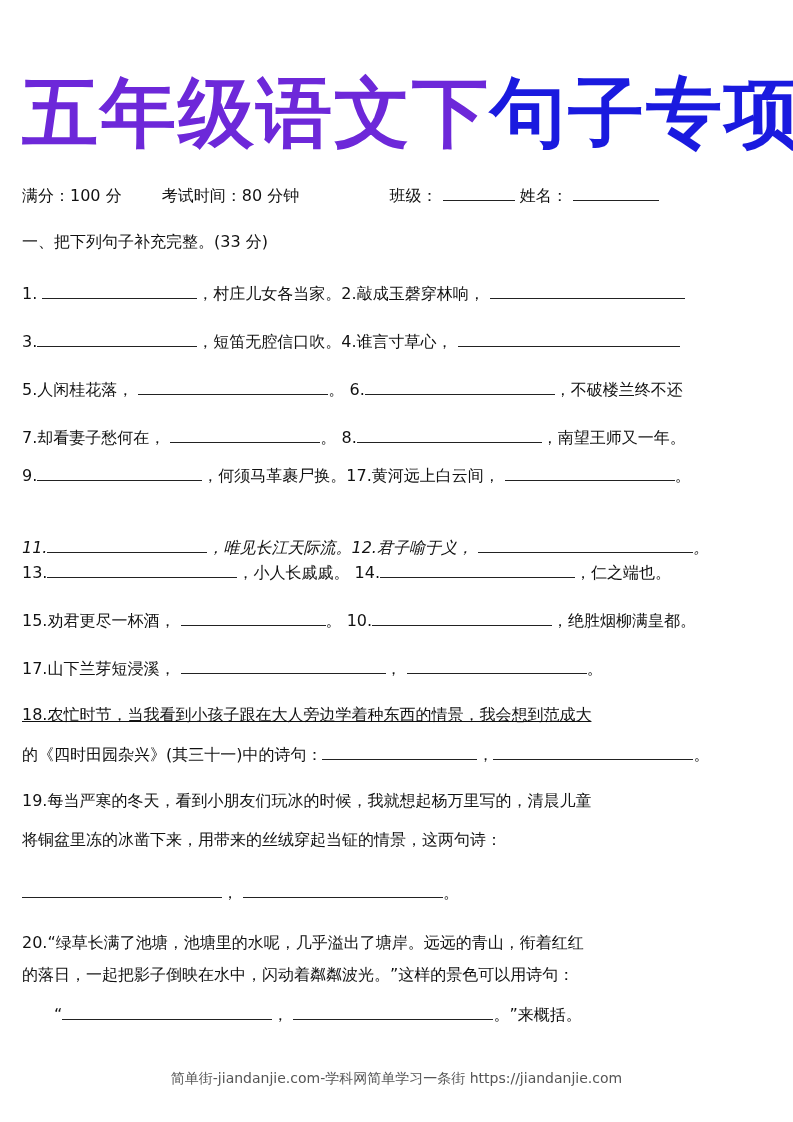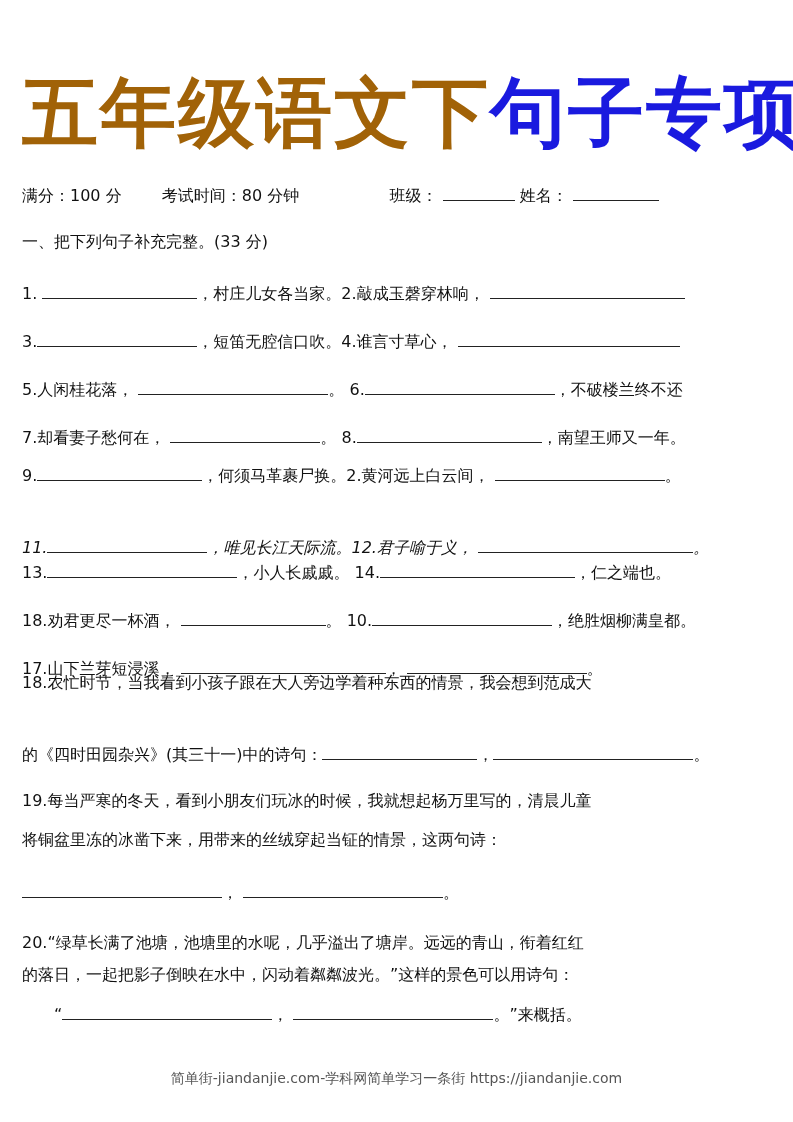--- a/index.html
+++ b/index.html
@@ -1,21 +1,21 @@
 <!DOCTYPE html>
 <html><head>
 <meta charset="utf-8">
 <style>
   html, body { margin: 0; padding: 0; background: #ffffff; }
   body { width: 793px; height: 1122px; position: relative; overflow: hidden;
          font-family: "DejaVu Sans", "Liberation Sans", sans-serif; color: #111; }
   .title { position: absolute; top: 68px; left: 22px; width: 760px; height: 90px;
            font-size: 76px; font-weight: bold; letter-spacing: 2px; white-space: nowrap;
            line-height: 90px; }
-  .title .black { color: #a16207; }
+  .title .black { color: #6d28d9; }
   .title .blue { color: #1a1adf; }
   .line { position: absolute; left: 22px; font-size: 16px; white-space: nowrap; line-height: 24px; }
   .blank { display: inline-block; border-bottom: 1px solid #222; height: 18px; vertical-align: baseline; }
   .footer { position: absolute; top: 1070px; left: 0; width: 793px; text-align: center;
             font-size: 14px; color: #555; }
 </style>
 </head>
 <body>
 
 <div class="title">
@@ -52,47 +52,47 @@
   <span>6.</span><span class="blank" style="width:190px"></span><span>，不破楼兰终不还</span>
 </div>
 
 <div class="line" style="top:424px;">
   <span>7.却看妻子愁何在，</span>
   <span class="blank" style="width:150px"></span><span>。</span>
   <span>8.</span><span class="blank" style="width:185px"></span><span>，南望王师又一年。</span>
 </div>
 
 <div class="line" style="top:462px;">
-  <span>9.</span><span class="blank" style="width:165px"></span><span>，何须马革裹尸换。</span><span>2.黄河远上白云间，</span>
+  <span>9.</span><span class="blank" style="width:165px"></span><span>，何须马革裹尸换。</span><span>17.黄河远上白云间，</span>
   <span class="blank" style="width:170px"></span><span>。</span>
 </div>
 
 <div class="line" style="top:534px;font-style:italic;">
   <span>11.</span><span class="blank" style="width:160px"></span><span>，唯见长江天际流。</span><span>12.君子喻于义，</span>
   <span class="blank" style="width:215px"></span><span>。</span>
 </div>
 
 <div class="line" style="top:559px;">
   <span>13.</span><span class="blank" style="width:190px"></span><span>，小人长戚戚。</span>
   <span>14.</span><span class="blank" style="width:195px"></span><span>，仁之端也。</span>
 </div>
 
 <div class="line" style="top:607px;">
-  <span>18.劝君更尽一杯酒，</span>
+  <span>15.劝君更尽一杯酒，</span>
   <span class="blank" style="width:145px"></span><span>。</span>
   <span>10.</span><span class="blank" style="width:180px"></span><span>，绝胜烟柳满皇都。</span>
 </div>
 
 <div class="line" style="top:655px;">
   <span>17.山下兰芽短浸溪，</span>
   <span class="blank" style="width:205px"></span><span>，</span>
   <span class="blank" style="width:180px"></span><span>。</span>
 </div>
 
-<div class="line" style="top:671px;">18.农忙时节，当我看到小孩子跟在大人旁边学着种东西的情景，我会想到范成大</div>
+<div class="line" style="top:703px;text-decoration:underline;">18.农忙时节，当我看到小孩子跟在大人旁边学着种东西的情景，我会想到范成大</div>
 <div class="line" style="top:741px;">
   <span>的《四时田园杂兴》(其三十一)中的诗句：</span><span class="blank" style="width:155px"></span><span>，</span><span class="blank" style="width:200px"></span><span>。</span>
 </div>
 
 <div class="line" style="top:789px;">19.每当严寒的冬天，看到小朋友们玩冰的时候，我就想起杨万里写的，清晨儿童</div>
 <div class="line" style="top:828px;">将铜盆里冻的冰凿下来，用带来的丝绒穿起当钲的情景，这两句诗：</div>
 <div class="line" style="top:879px;">
   <span class="blank" style="width:200px"></span><span>，</span>
   <span class="blank" style="width:200px"></span><span>。</span>
 </div>

